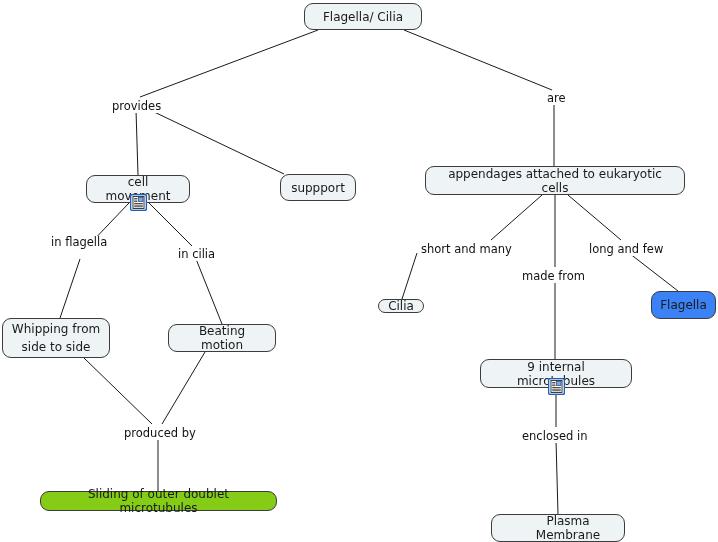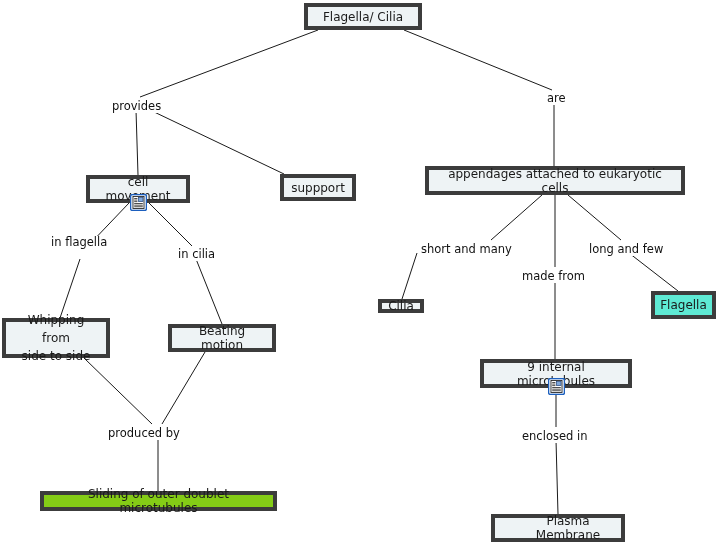--- a/index.html
+++ b/index.html
@@ -22,22 +22,22 @@
     position: absolute;
     left: 0;
     top: 0;
     width: 718px;
     height: 542px;
   }
   .node {
     position: absolute;
     box-sizing: border-box;
     background: #eef3f5;
-    border: 4px solid #1d4ed8;
-    border-radius: 0;
+    border: 1px solid #1d4ed8;
+    border-radius: 9px;
     color: #1a1a1a;
     font-family: "DejaVu Sans", sans-serif;
     font-size: 12px;
     line-height: 14px;
     display: flex;
     align-items: center;
     justify-content: center;
     text-align: center;
     padding: 2px 8px;
     white-space: pre-line;
@@ -95,31 +95,31 @@
 
   <div id="nodes-layer">
       <div class="node" style="left: 304px; top: 3px; width: 118px; height: 27px; background: rgb(238, 243, 245); border-color: rgb(60, 60, 60);">Flagella/ Cilia</div>
       <div class="node" style="left: 86px; top: 175px; width: 104px; height: 28px; background: rgb(238, 243, 245); border-color: rgb(60, 60, 60);">cell movement</div>
       <div class="node" style="left: 256px; top: 174px; width: 76px; height: 27px; background: rgb(238, 243, 245); border-color: rgb(60, 60, 60); margin-left: 24px;">suppport</div>
       <div class="node" style="left: 425px; top: 166px; width: 260px; height: 29px; background: rgb(238, 243, 245); border-color: rgb(60, 60, 60);">appendages attached to eukaryotic cells</div>
       <div class="node two-line" style="left: 2px; top: 318px; width: 108px; height: 40px; background: rgb(238, 243, 245); border-color: rgb(60, 60, 60);">Whipping from
 side to side</div>
       <div class="node" style="left: 168px; top: 324px; width: 108px; height: 28px; background: rgb(238, 243, 245); border-color: rgb(60, 60, 60);">Beating motion</div>
       <div class="node" style="left: 378px; top: 299px; width: 46px; height: 14px; background: rgb(238, 243, 245); border-color: rgb(60, 60, 60);">Cilia</div>
-      <div class="node" style="left: 651px; top: 291px; width: 65px; height: 28px; background: #5eead4; border-color: rgb(60, 60, 60);">Flagella</div>
+      <div class="node" style="left: 651px; top: 291px; width: 65px; height: 28px; background: #3b82f6; border-color: rgb(60, 60, 60);">Flagella</div>
       <div class="node" style="left: 480px; top: 359px; width: 152px; height: 29px; background: rgb(238, 243, 245); border-color: rgb(60, 60, 60);">9 internal microtubules</div>
       <div class="node" style="left: 40px; top: 491px; width: 237px; height: 20px; background: #84cc16; border-color: rgb(60, 60, 60);">Sliding of outer doublet microtubules</div>
       <div class="node" style="left: 491px; top: 514px; width: 134px; height: 28px; background: rgb(238, 243, 245); border-color: rgb(60, 60, 60); padding-left: 28px;">Plasma Membrane</div>
     </div>
   <div id="labels-layer">
       <div class="link-label" style="left: 110px; top: 100px;">provides</div>
       <div class="link-label" style="left: 545px; top: 92px;">are</div>
       <div class="link-label" style="left: 49px; top: 236px;">in flagella</div>
       <div class="link-label" style="left: 176px; top: 248px;">in cilia</div>
-      <div class="link-label" style="left: 106px; top: 427px;">produced by</div>
+      <div class="link-label" style="left: 122px; top: 427px;">produced by</div>
       <div class="link-label" style="left: 419px; top: 243px;">short and many</div>
       <div class="link-label" style="left: 520px; top: 270px;">made from</div>
       <div class="link-label" style="left: 587px; top: 243px;">long and few</div>
       <div class="link-label" style="left: 520px; top: 430px;">enclosed in</div>
     </div>
   <div id="icons-layer">
       <div class="res-icon" style="left: 130px; top: 194px;">
         <svg width="17" height="17" viewBox="0 0 17 17" xmlns="http://www.w3.org/2000/svg">
           <rect x="0.5" y="0.5" width="16" height="16" rx="2" fill="#e8eef7" stroke="#1c5fbe" stroke-width="1.4"></rect>
           <rect x="3" y="2.5" width="11" height="12" fill="#ffffff" stroke="#2a2a2a" stroke-width="0.9"></rect>

